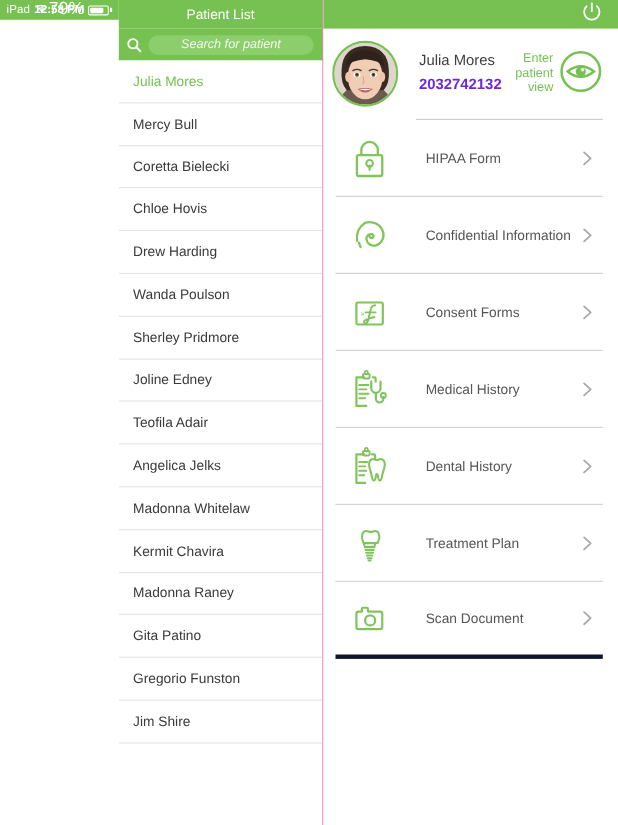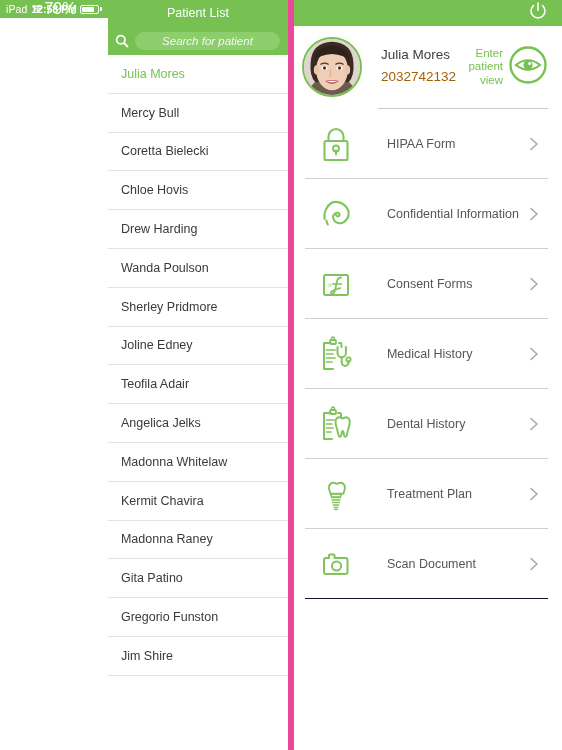--- a/index.html
+++ b/index.html
@@ -34,21 +34,21 @@
   }
   .battery .fill { height:100%; width:79%; background:#ffffff; border-radius:1px; }
   .battery .nub { width:1.5px; height:4px; background:#ffffff; margin-left:1px; border-radius:0 1px 1px 0; }
 
   
   .body-wrap { flex:1; display:flex; min-height:0; }
 
   
   .sidebar {
     width:186px; flex:0 0 186px; display:flex; flex-direction:column;
-    border-right:6px solid #ec4899; background:#ffffff; min-height:0;
+    border-right:1px solid #ec4899; background:#ffffff; min-height:0;
   }
   .sidebar-header {
     background:#76c151; height:26px; display:flex;
     align-items:center; justify-content:center; color:#ffffff;
     font-size:12.5px;
   }
   .search-zone {
     background:#76c151; height:29px; display:flex; align-items:center;
     padding:0 8px 0 7px; gap:6px;
   }
@@ -84,38 +84,38 @@
   .patient-header {
     display:flex; align-items:flex-start; padding:11px 14px 0 8px; position:relative;
   }
   .avatar-wrap {
     width:60px; height:60px; flex:0 0 60px; border-radius:50%;
     border:2px solid #76c151; overflow:hidden; position:relative; background:#f6e5dc;
   }
   .avatar-svg { width:100%; height:100%; display:block; }
   .patient-meta { margin-left:19px; padding-top:10px; flex:1; }
   .patient-name { font-size:13.5px; color:#3f3f3f; margin-bottom:7px; }
-  .patient-id { font-size:13.5px; color:#a16207; }
+  .patient-id { font-size:13.5px; color:#6d28d9;font-weight:bold; }
   .enter-view {
     display:flex; align-items:center; gap:5px; padding-top:8px; cursor:pointer;
   }
   .enter-view-label {
     font-size:11.5px; color:#76c151; line-height:13.5px; text-align:right; white-space:pre-line;
   }
   .header-divider {
     height:1px; background:#cbcbcb; margin:11px 14px 0 84px;
   }
 
   
   .menu-list { padding:0 14px 0 0; }
   .menu-item {
     display:flex; align-items:center; height:70px;
     border-bottom:1px solid #cfcfcf; margin-left:11px; cursor:pointer;
   }
-  .menu-item:last-child { border-bottom:1px solid #0f172a; }
+  .menu-item:last-child { border-bottom:4px solid #0f172a; }
   .menu-icon {
     width:46px; flex:0 0 46px; height:44px; margin-left:8px;
     display:flex; align-items:center; justify-content:center;
   }
   .menu-label {
     flex:1; margin-left:28px; font-size:12.5px; color:#565656;
   }
   .chevron { width:16px; flex:0 0 16px; height:16px; margin-right:6px; }
 </style>
 </head>

